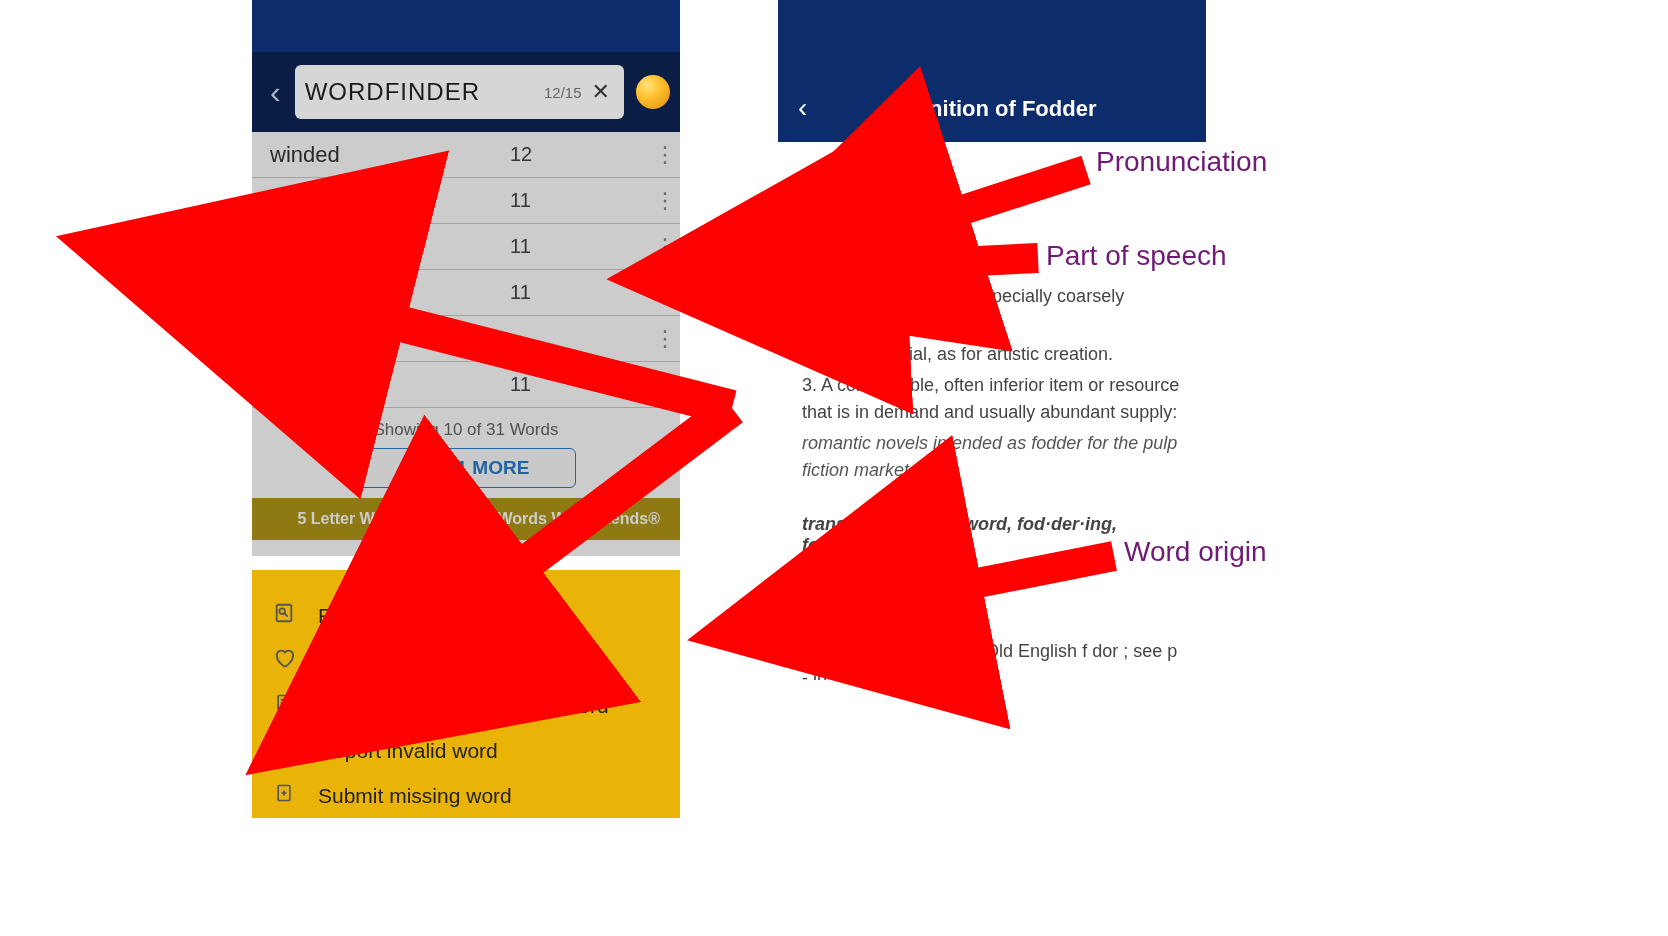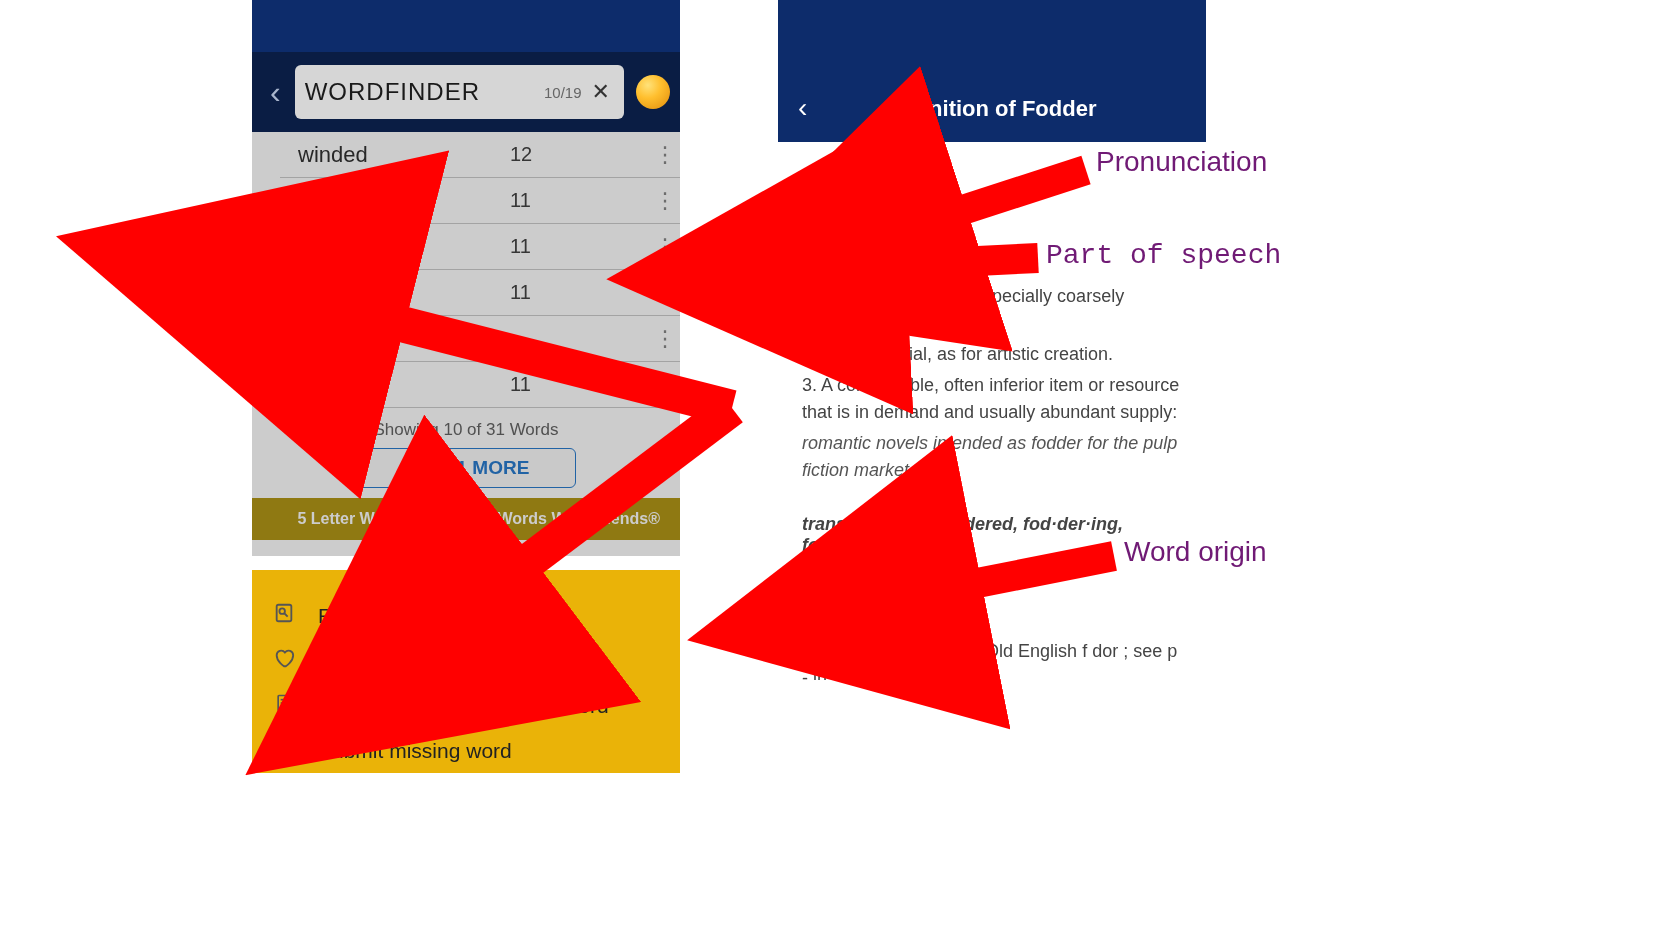--- a/index.html
+++ b/index.html
@@ -96,21 +96,20 @@
   .word-list {
     background: #fff;
   }
   .word-row {
     height: 46px;
     display: flex;
     align-items: center;
     border-bottom: 1px solid #ccc;
     padding-left: 18px;
     position: relative;
-    margin-left: 28px;
   }
   .word-cell {
     flex: 1;
     font-size: 22px;
     color: #333;
   }
   .score-cell {
     width: 140px;
     font-size: 20px;
     color: #444;
@@ -277,21 +276,21 @@
 </style>
 </head>
 <body>
 
 <div class="phone phone-left">
   <div class="status-bar"></div>
   <div class="search-header">
     <div class="back-chevron">‹</div>
     <div class="search-box">
       <span class="search-text">WORDFINDER</span>
-      <span class="search-count">10/19</span>
+      <span class="search-count">12/15</span>
       <span class="search-clear">✕</span>
     </div>
     <div class="coin"></div>
   </div>
 
   <div class="word-list">
     <div class="word-row">
       <span class="word-cell">winded</span>
       <span class="score-cell">12</span>
       <span class="dots-cell">⋮</span>
@@ -358,20 +357,29 @@
       <svg width="20" height="22" viewBox="0 0 24 24" fill="none" stroke="#555" stroke-width="2">
           <rect x="5" y="3" width="14" height="18" rx="1"></rect>
           <line x1="8" y1="8" x2="16" y2="8"></line>
           <line x1="8" y1="12" x2="14" y2="12"></line>
         </svg>
     </span>
     <span>See words containing this word</span>
   </div>
   <div class="menu-item">
     <span class="menu-icon">
+      <svg width="22" height="22" viewBox="0 0 24 24" fill="none" stroke="#555" stroke-width="2">
+          <rect x="4" y="4" width="14" height="16" rx="1"></rect>
+          <path d="M16 4l4 4-7 7h-4v-4z"></path>
+        </svg>
+    </span>
+    <span>Report invalid word</span>
+  </div>
+  <div class="menu-item">
+    <span class="menu-icon">
       <svg width="20" height="22" viewBox="0 0 24 24" fill="none" stroke="#555" stroke-width="2">
           <rect x="5" y="3" width="14" height="18" rx="1"></rect>
           <line x1="12" y1="9" x2="12" y2="15"></line>
           <line x1="9" y1="12" x2="15" y2="12"></line>
         </svg>
     </span>
     <span>Submit missing word</span>
   </div>
 </div>
 
@@ -389,29 +397,29 @@
             <path fill="none" stroke="#1c62c7" stroke-width="2" d="M16 7a6 6 0 0 1 0 10M19 4a10 10 0 0 1 0 16"></path>
           </svg>
       </span>
       <span class="pron-text">(fod·der)</span>
     </div>
     <div class="pos">noun</div>
     <div class="sense">1. Feed for livestock, especially coarsely chopped hay or straw.</div>
     <div class="sense">2. Raw material, as for artistic creation.</div>
     <div class="sense">3. A consumable, often inferior item or resource that is in demand and usually abundant supply:</div>
     <div class="sense example">romantic novels intended as fodder for the pulp fiction market.</div>
-    <div class="forms">transitive verb fod·dered, fod·der·ing, fod·word</div>
+    <div class="forms">transitive verb fod·word, fod·der·ing, fod·ders</div>
     <div class="sense">1. To feed with fodder.</div>
     <div class="origin-head">Origin of fodder</div>
     <div class="sense">1. Middle English from Old English f dor ; see p - in Indo-European roots.</div>
   </div>
 </div>
 
 <div class="label" style="left:1096px; top:146px;">Pronunciation</div>
-<div class="label" style="left:1046px; top:240px;font-family:Liberation Mono, monospace;">Part of speech</div>
+<div class="label" style="left:1046px; top:240px;">Part of speech</div>
 <div class="label" style="left:1124px; top:536px;">Word origin</div>
 
 <svg class="arrow-svg" style="left:0; top:0;" width="1668" height="936">
   <defs>
     <marker id="ah" viewBox="0 0 10 10" refX="1" refY="5" markerWidth="10" markerHeight="10" orient="auto">
       <path d="M0,0 L10,5 L0,10 z" fill="#ff0000"></path>
     </marker>
   </defs>
 
   <polyline points="732,408 370,316" fill="none" stroke="#ff0000" stroke-width="36" marker-end="url(#ah)"></polyline>

